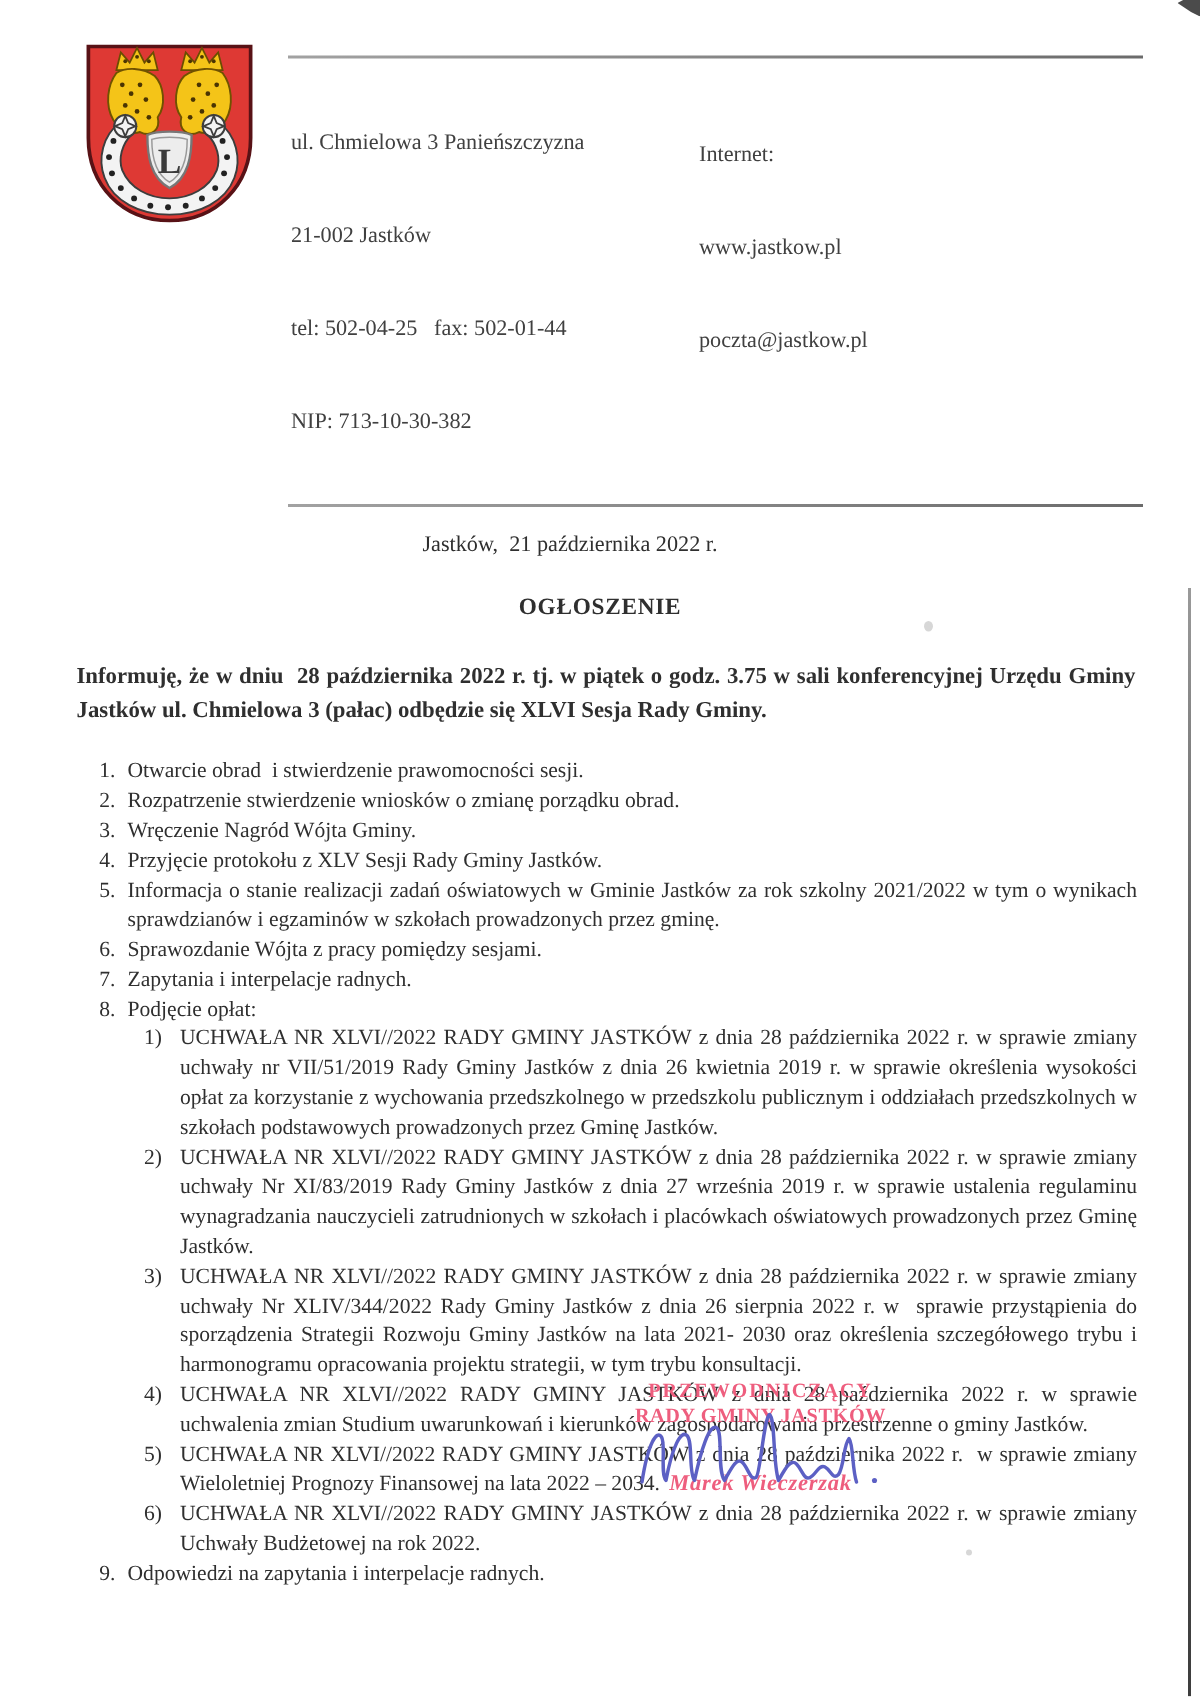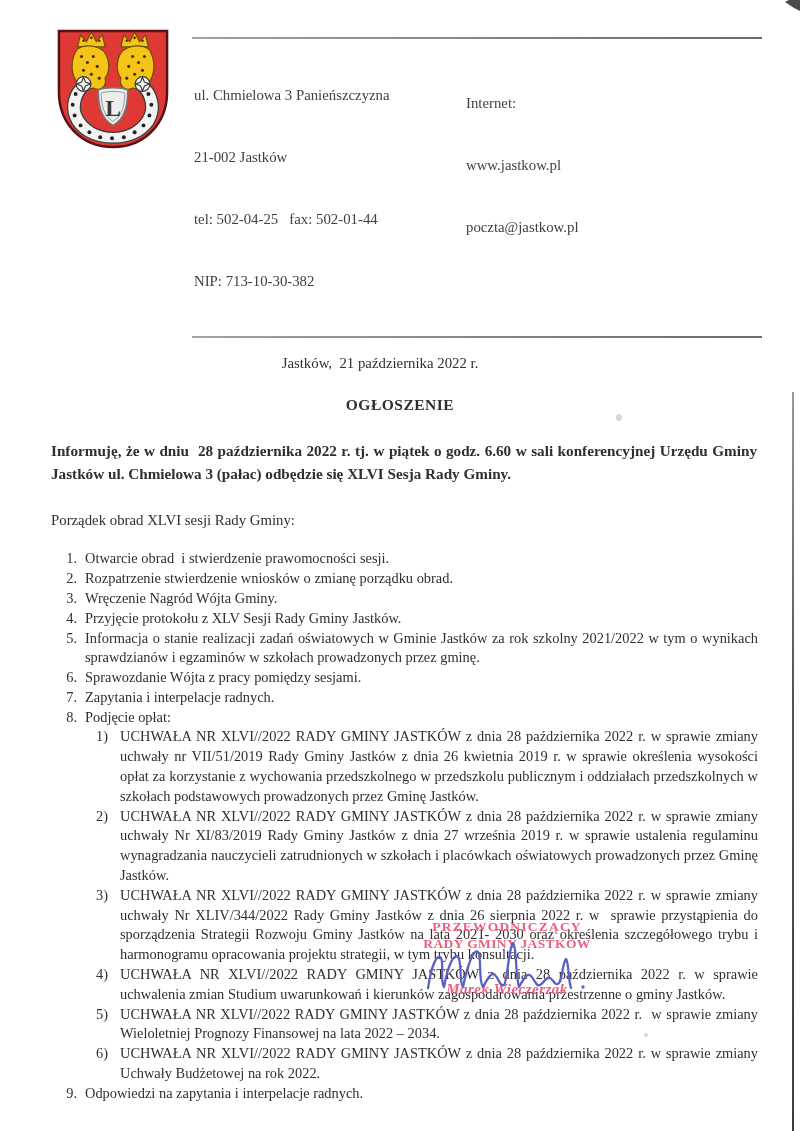--- a/index.html
+++ b/index.html
@@ -131,23 +131,22 @@
         </div>
       </div>
       <div class="rule"></div>
     </div>
   </header>
 
   <div class="dateline">Jastków,  21 października 2022 r.</div>
 
   <div class="heading">OGŁOSZENIE</div>
 
-  <p class="intro">Informuję, że w dniu  28 października 2022 r. tj. w piątek o godz. 6.60 w sali konferencyjnej Urzędu Gminy Jastków ul. Chmielowa 3 (pałac) odbędzie się XLVI Sesja Rady Gminy.</p>
-
-  <div class="agenda-title">Porządek obrad XLVI sesji Rady Gminy:</div>
+  <p class="intro">Informuję, że w dniu  28 października 2022 r. tj. w piątek o godz. 3.75 w sali konferencyjnej Urzędu Gminy Jastków ul. Chmielowa 3 (pałac) odbędzie się XLVI Sesja Rady Gminy.</p>
+
 
   <div class="agenda">
     <div class="row">
       <span class="num">1.</span>
       <span class="txt">Otwarcie obrad  i stwierdzenie prawomocności sesji.</span>
     </div>
     <div class="row">
       <span class="num">2.</span>
       <span class="txt">Rozpatrzenie stwierdzenie wniosków o zmianę porządku obrad.</span>
     </div>

